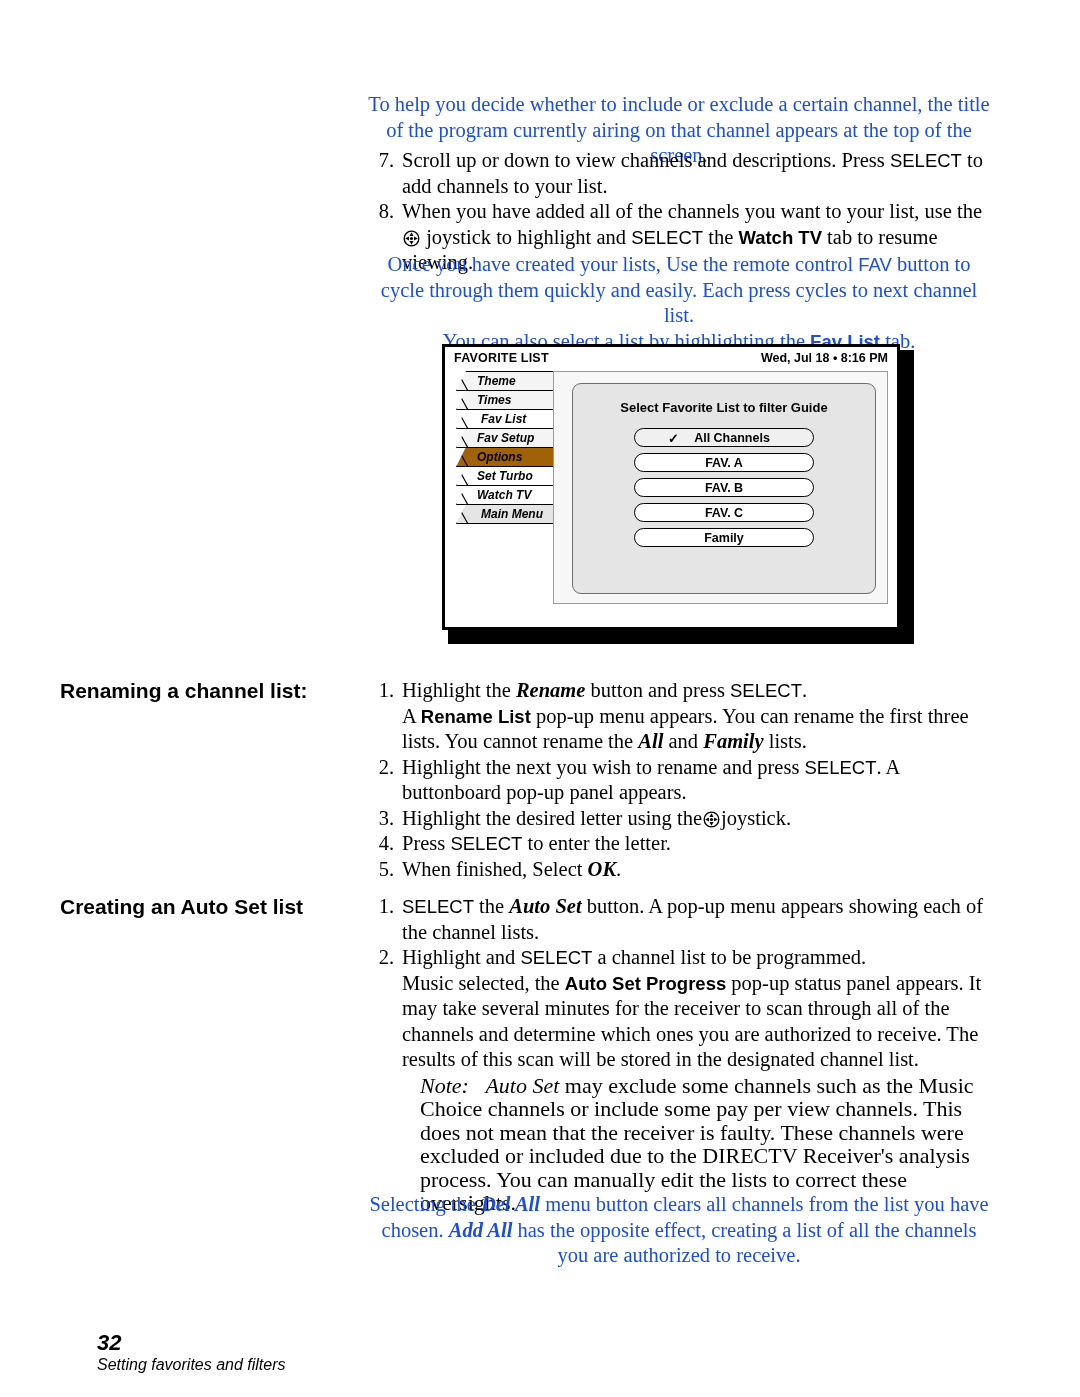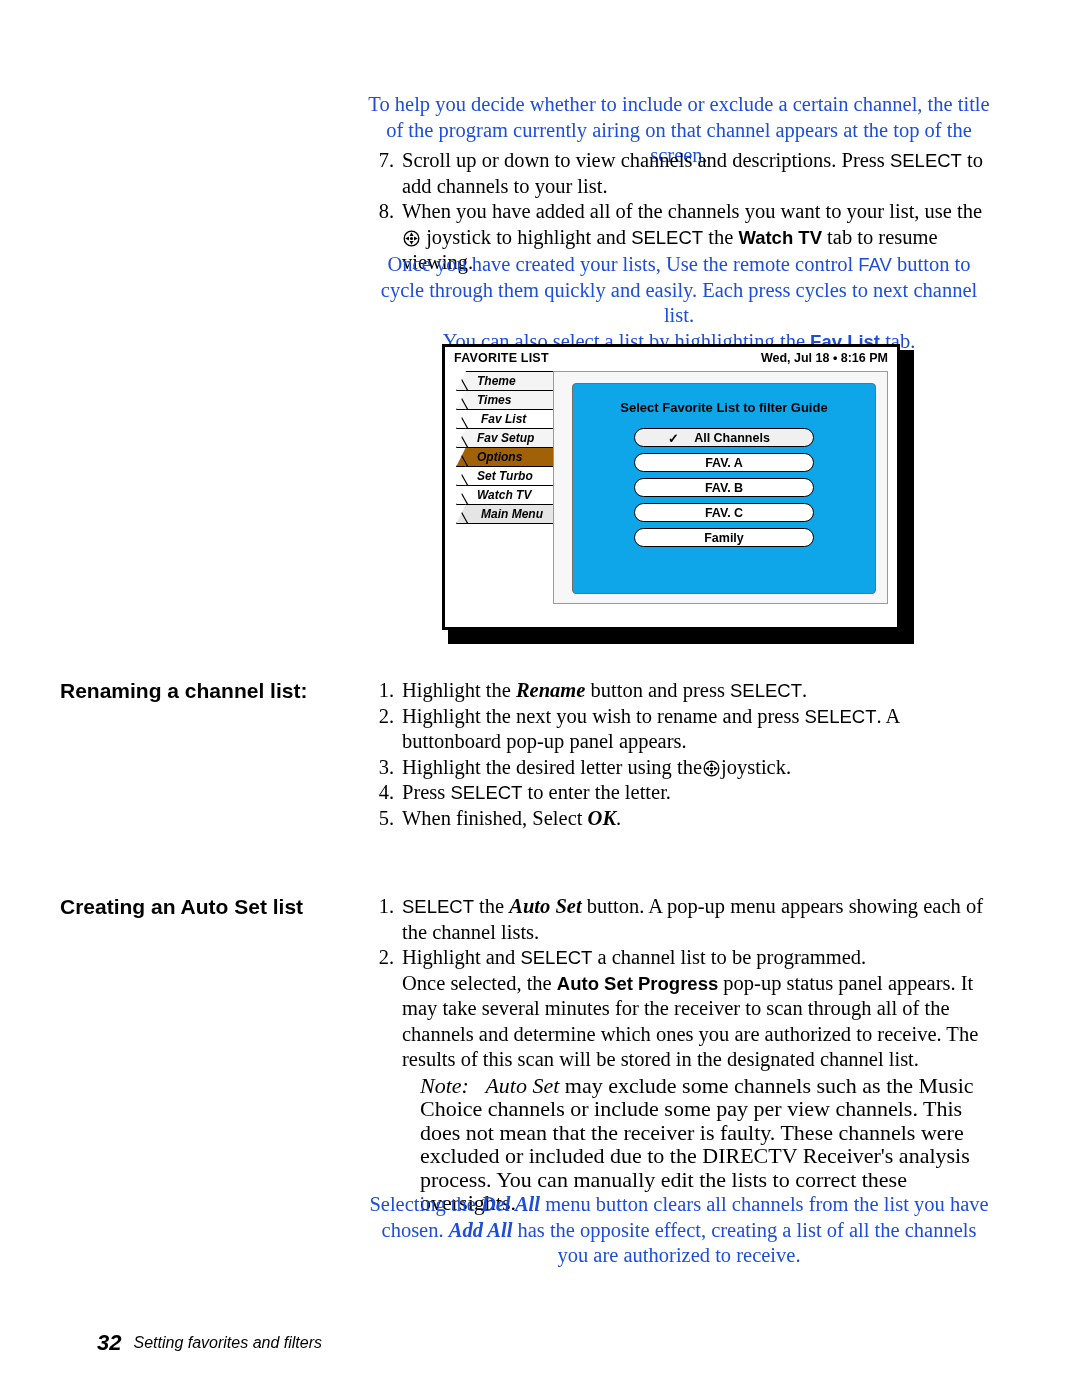--- a/index.html
+++ b/index.html
@@ -173,23 +173,23 @@
     background: #f7f7f7;
     border: 1px solid #9a9a9a;
     box-sizing: border-box;
   }
   .tv-inner {
     position: absolute;
     left: 18px;
     top: 11px;
     right: 11px;
     bottom: 9px;
-    background: #0ea5e9;
+    background: #e5e5e5;
     border: 1px solid #6e6e6e;
-    border-radius: 4px;
+    border-radius: 9px;
     box-sizing: border-box;
   }
   .panel-title {
     text-align: center;
     font-family: "Liberation Sans", sans-serif;
     font-weight: bold;
     font-size: 13px;
     margin-top: 16px;
   }
   .btn-list {
@@ -224,22 +224,22 @@
     font-weight: bold;
   }
   .pill.selected .pill-label { padding-left: 16px; }
 
   
   .footer {
     position: absolute;
     left: 97px;
     top: 1330px;
     display: flex;
-    align-items: center;
-    gap: 12px;
+    align-items: flex-start;
+    flex-direction: column;
   }
   .footer-num {
     font-family: "Liberation Sans", sans-serif;
     font-weight: bold;
     font-style: italic;
     font-size: 22px;
   }
   .footer-txt {
     font-family: "Liberation Sans", sans-serif;
     font-style: italic;
@@ -374,20 +374,23 @@
   <div class="sec-head" style="top:678px;">
     <span>Renaming a channel list:</span>
   </div>
 
   <div class="numlist" style="top:678px;">
     <div class="li">
       <span class="num">1.</span>
       <p>
         <span>Highlight the </span><span class="serif-bi">Rename</span><span> button and press </span><span class="sans">SELECT</span><span>.</span>
       </p>
+      <p class="sub">
+        <span>A </span><span class="sans-b">Rename List</span><span> pop-up menu appears. You can rename the first three lists. You cannot rename the </span><span class="serif-bi">All</span><span> and </span><span class="serif-bi">Family</span><span> lists.</span>
+      </p>
     </div>
 
     <div class="li">
       <span class="num">2.</span>
       <p>
         <span>Highlight the next you wish to rename and press </span><span class="sans">SELECT</span><span>. A buttonboard pop-up panel appears.</span>
       </p>
     </div>
 
     <div class="li">
@@ -430,21 +433,21 @@
         <span class="sans">SELECT</span><span> the </span><span class="serif-bi">Auto Set</span><span> button. A pop-up menu appears showing each of the channel lists.</span>
       </p>
     </div>
 
     <div class="li">
       <span class="num">2.</span>
       <p>
         <span>Highlight and </span><span class="sans">SELECT</span><span> a channel list to be programmed.</span>
       </p>
       <p class="sub">
-        <span>Once selected, the </span><span class="sans-b">Auto Set Progress</span><span> pop-up status panel appears. It may take several minutes for the receiver to scan through all of the channels and determine which ones you are authorized to receive. The results of this scan will be stored in the designated channel list.</span>
+        <span>Music selected, the </span><span class="sans-b">Auto Set Progress</span><span> pop-up status panel appears. It may take several minutes for the receiver to scan through all of the channels and determine which ones you are authorized to receive. The results of this scan will be stored in the designated channel list.</span>
       </p>
       <p class="sub" style="padding-left:18px; font-size:22px; line-height:23.5px; margin-top:1px;">
         <span class="serif-i">Note:</span>&nbsp;&nbsp;&nbsp;<span class="serif-i">Auto Set</span><span> may exclude some channels such as the Music Choice channels or include some pay per view channels. This does not mean that the receiver is faulty. These channels were excluded or included due to the DIRECTV Receiver's analysis process. You can manually edit the lists to correct these oversights.</span>
       </p>
     </div>
   </div>
 
 
   <div class="body-col" style="left:365px; top:1192px; width:628px;">
     <span>Selecting the </span><span class="serif-bi">Del All</span><span> menu button clears all channels from the list you have chosen. </span><span class="serif-bi">Add All</span><span> has the opposite effect, creating a list of all the channels you are authorized to receive.</span>

